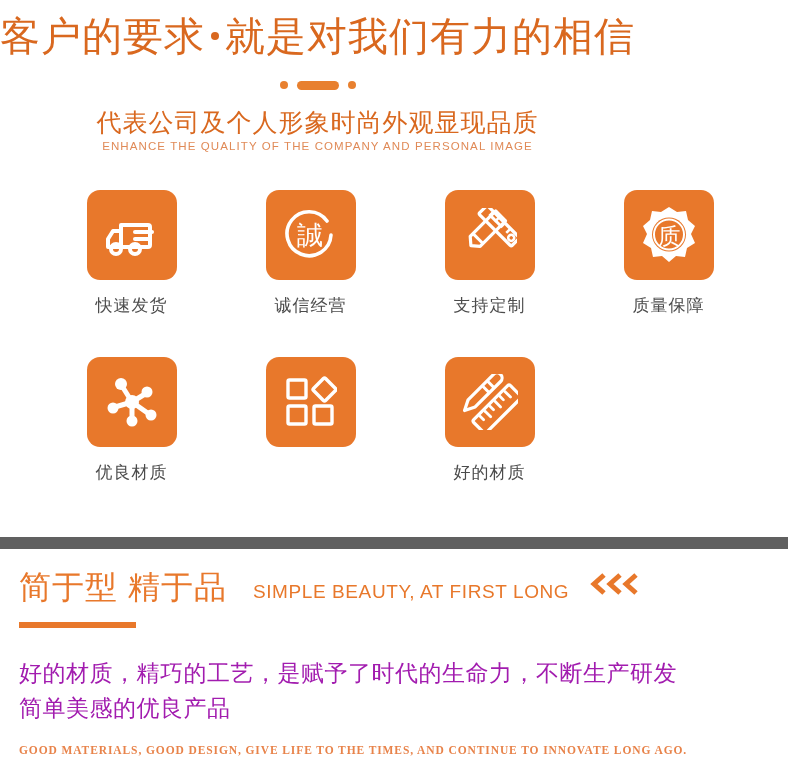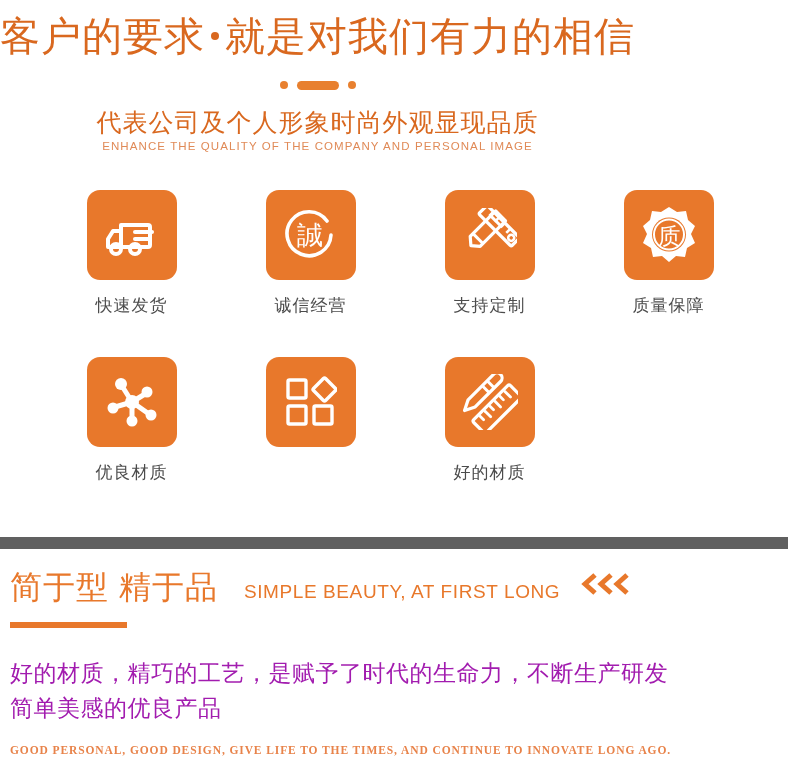--- a/index.html
+++ b/index.html
@@ -117,21 +117,21 @@
     height: 12px;
     background: #606060;
   }
 
   
   .bottom {
     position: absolute;
     left: 0;
     top: 565px;
     width: 800px;
-    padding-left: 10px;
+    padding-left: 19px;
     box-sizing: border-box;
   }
   .bottom-headline {
     display: flex;
     align-items: baseline;
     gap: 0;
   }
   .bottom-cn {
     font-size: 32px;
     line-height: 44px;
@@ -349,14 +349,14 @@
         <path d="M49 2 L39 11 L49 20" stroke="#e8782b" stroke-width="5" fill="none" stroke-linejoin="miter" stroke-linecap="butt"></path>
       </svg>
     </span>
   </div>
 
   <div class="bottom-underline"></div>
 
   <div class="bottom-desc">好的材质，精巧的工艺，是赋予了时代的生命力，不断生产研发</div>
   <div class="bottom-desc" style="margin-top:0;">简单美感的优良产品</div>
 
-  <div class="bottom-desc-en">GOOD PERSONAL, GOOD DESIGN, GIVE LIFE TO THE TIMES, AND CONTINUE TO INNOVATE LONG AGO.</div>
+  <div class="bottom-desc-en">GOOD MATERIALS, GOOD DESIGN, GIVE LIFE TO THE TIMES, AND CONTINUE TO INNOVATE LONG AGO.</div>
 </div>
 
 </body></html>

